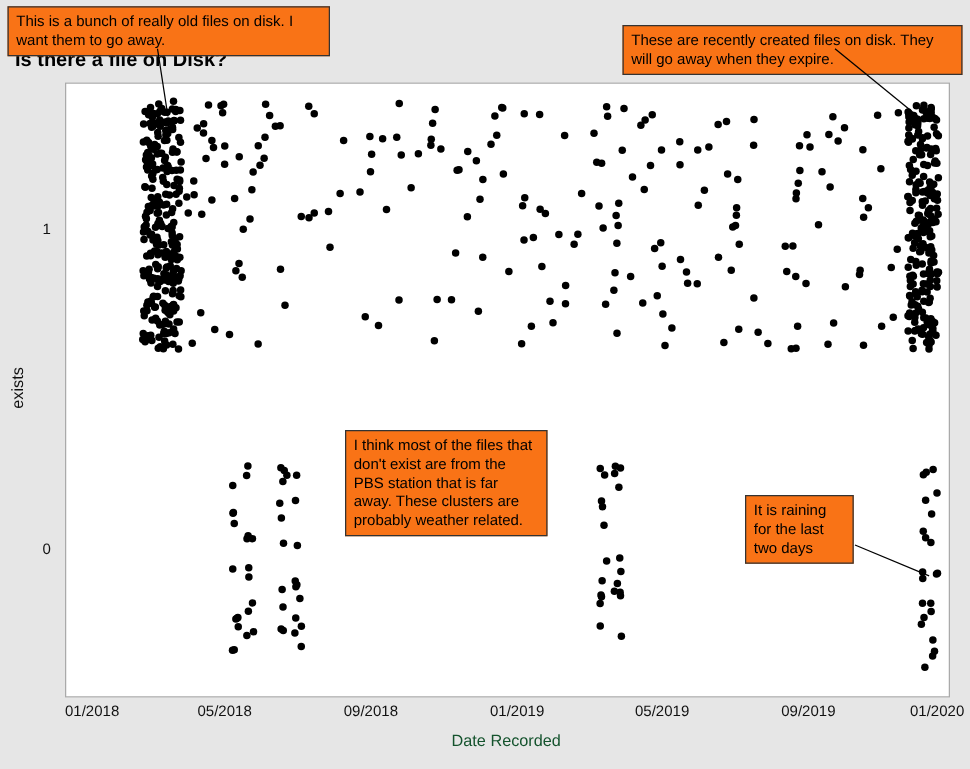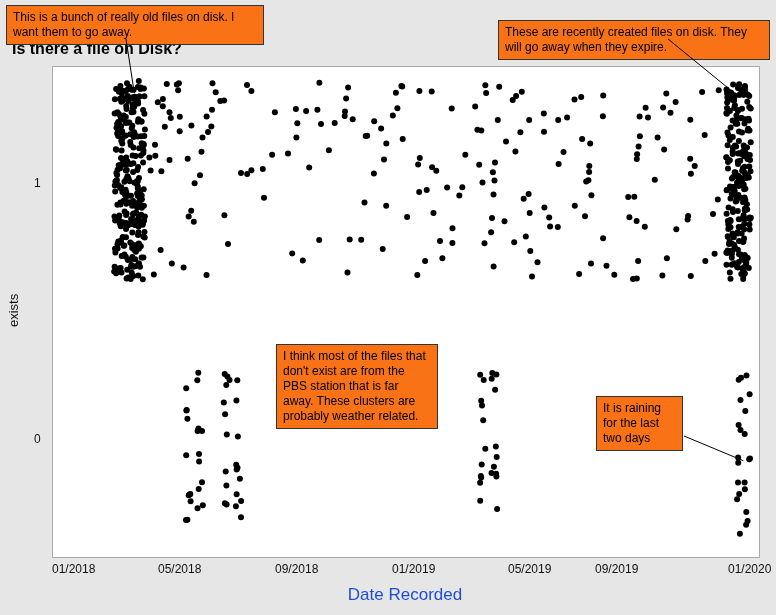--- a/index.html
+++ b/index.html
@@ -33,22 +33,22 @@
     background: #ffffff;
     border: 1px solid #aaa;
   }
   .axis-tick {
     position: absolute;
     font-size: 12px;
     color: #111;
   }
   .xlabel {
     position: absolute;
-    font-size: 17px;
-    color: #1d4ed8;
+    font-size: 13px;
+    color: #14532d;
     text-align: center;
   }
   .ylabel {
     position: absolute;
     font-size: 13px;
     color: #111;
     writing-mode: vertical-rl;
     transform: rotate(180deg);
     text-align: center;
   }
@@ -889,21 +889,21 @@
   </div>
 
   <div class="axis-tick" style="left:34px; top:176px;">1</div>
   <div class="axis-tick" style="left:34px; top:432px;">0</div>
 
   <div class="axis-tick" style="top:562px; left:52px;">01/2018</div>
   <div class="axis-tick" style="top:562px; left:158px;text-align:right;">05/2018</div>
   <div class="axis-tick" style="top:562px; left:275px;">09/2018</div>
   <div class="axis-tick" style="top:562px; left:392px;">01/2019</div>
   <div class="axis-tick" style="top:562px; left:508px;">05/2019</div>
-  <div class="axis-tick" style="top:562px; left:595px;">09/2019</div>
+  <div class="axis-tick" style="top:562px; left:625px;">09/2019</div>
   <div class="axis-tick" style="top:562px; left:728px;">01/2020</div>
 
   <div class="xlabel" style="left:52px; width:706px; top:585px;">Date Recorded</div>
 
   <div class="anno" style="left:6px; top:5px; width:258px;">This is a bunch of really old files on disk. I want them to go away.</div>
 
   <div class="anno" style="left:498px; top:5px; width:272px;margin-top:15px;">These are recently created files on disk. They will go away when they expire.</div>
 
   <div class="anno" style="left:276px; top:344px; width:162px;">I think most of the files that don't exist are from the PBS station that is far away. These clusters are probably weather related.</div>
 

